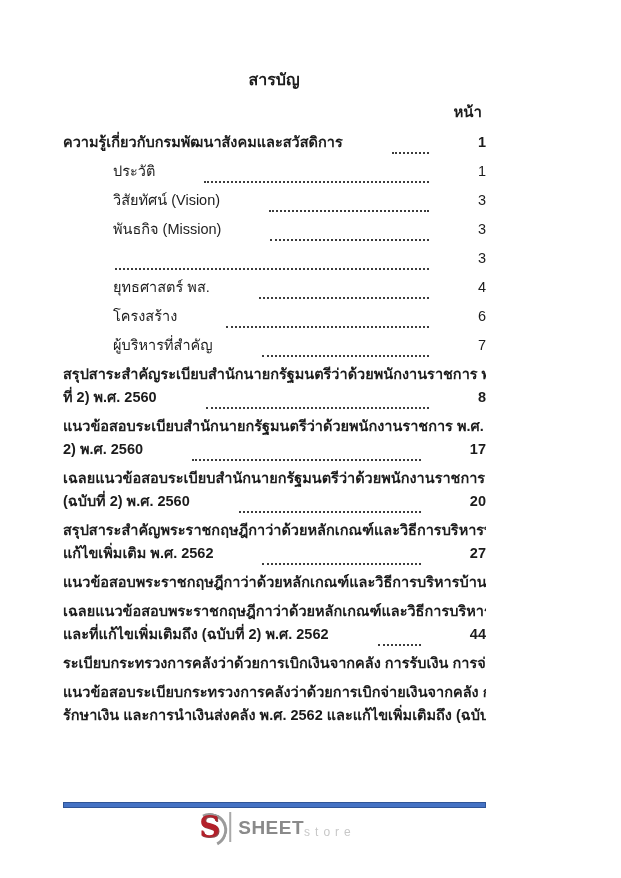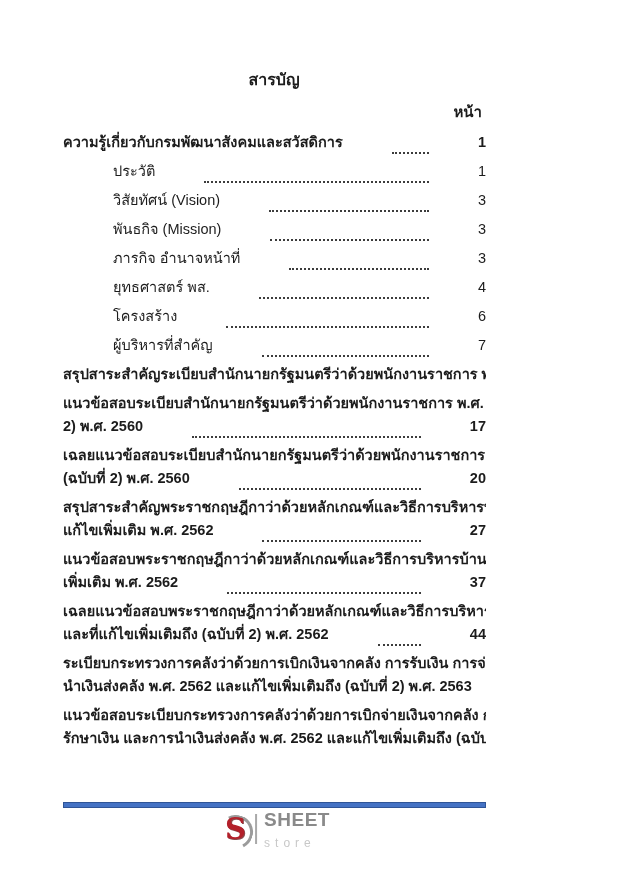--- a/index.html
+++ b/index.html
@@ -93,21 +93,21 @@
     font-weight:bold;
     color:#b3202a;
     text-shadow:1px 1px 0 #8c4a4d;
     line-height:34px;
   }
   .logo-divider{
     width:2px;height:30px;
     background:#a9a9a9;
     margin:0 7px 0 5px;
   }
-  .logo-text{display:flex;flex-direction:column;}
+  .logo-text{display:flex;flex-direction:row;}
   .logo-name{
     font-size:19px;
     font-weight:bold;
     color:#8a8a8a;
     letter-spacing:0.5px;
     line-height:19px;
   }
   .logo-sub{
     font-size:12px;
     color:#c8c8c8;
@@ -149,21 +149,20 @@
       </div>
       <div class="toc-entry indent">
         <div class="toc-line last">
           <span class="toc-text">พันธกิจ (Mission)</span>
           <span class="toc-leader"></span>
           <span class="toc-page">3</span>
         </div>
       </div>
       <div class="toc-entry indent">
         <div class="toc-line last">
-          <span class="toc-text">ภารกิจ อำนาจหน้าที่</span>
           <span class="toc-leader"></span>
           <span class="toc-page">3</span>
         </div>
       </div>
       <div class="toc-entry indent">
         <div class="toc-line last">
           <span class="toc-text">ยุทธศาสตร์ พส.</span>
           <span class="toc-leader"></span>
           <span class="toc-page">4</span>
         </div>
@@ -177,20 +176,25 @@
       </div>
       <div class="toc-entry indent">
         <div class="toc-line last">
           <span class="toc-text">ผู้บริหารที่สำคัญ</span>
           <span class="toc-leader"></span>
           <span class="toc-page">7</span>
         </div>
       </div>
       <div class="toc-entry bold">
         <div class="toc-line"><span class="toc-text">สรุปสาระสำคัญระเบียบสำนักนายกรัฐมนตรีว่าด้วยพนักงานราชการ พ.ศ. 2547 และแก้ไขเพิ่มเติม (ฉบับ</span></div>
+        <div class="toc-line last">
+          <span class="toc-text">ที่ 2) พ.ศ. 2560</span>
+          <span class="toc-leader"></span>
+          <span class="toc-page">8</span>
+        </div>
       </div>
       <div class="toc-entry bold">
         <div class="toc-line"><span class="toc-text">แนวข้อสอบระเบียบสำนักนายกรัฐมนตรีว่าด้วยพนักงานราชการ พ.ศ. 2547 และที่แก้ไขเพิ่มเติม (ฉบับที่</span></div>
         <div class="toc-line last">
           <span class="toc-text">2) พ.ศ. 2560</span>
           <span class="toc-leader"></span>
           <span class="toc-page">17</span>
         </div>
       </div>
       <div class="toc-entry bold">
@@ -204,41 +208,31 @@
       <div class="toc-entry bold">
         <div class="toc-line"><span class="toc-text">สรุปสาระสำคัญพระราชกฤษฎีกาว่าด้วยหลักเกณฑ์และวิธีการบริหารบ้านเมืองที่ดี พ.ศ. 2546 และที่</span></div>
         <div class="toc-line last">
           <span class="toc-text">แก้ไขเพิ่มเติม พ.ศ. 2562</span>
           <span class="toc-leader"></span>
           <span class="toc-page">27</span>
         </div>
       </div>
       <div class="toc-entry bold">
         <div class="toc-line"><span class="toc-text">แนวข้อสอบพระราชกฤษฎีกาว่าด้วยหลักเกณฑ์และวิธีการบริหารบ้านเมืองที่ดี พ.ศ. 2546 และที่แก้ไข</span></div>
-        <div class="toc-line last">
-          <span class="toc-text">เพิ่มเติม พ.ศ. 2562</span>
-          <span class="toc-leader"></span>
-          <span class="toc-page">37</span>
-        </div>
       </div>
       <div class="toc-entry bold">
         <div class="toc-line"><span class="toc-text">เฉลยแนวข้อสอบพระราชกฤษฎีกาว่าด้วยหลักเกณฑ์และวิธีการบริหารกิจการบ้านเมืองที่ดี พ.ศ. 2546</span></div>
         <div class="toc-line last">
           <span class="toc-text">และที่แก้ไขเพิ่มเติมถึง (ฉบับที่ 2) พ.ศ. 2562</span>
           <span class="toc-leader"></span>
           <span class="toc-page">44</span>
         </div>
       </div>
       <div class="toc-entry bold">
         <div class="toc-line"><span class="toc-text">ระเบียบกระทรวงการคลังว่าด้วยการเบิกเงินจากคลัง การรับเงิน การจ่ายเงิน  การเก็บรักษาเงินและการ</span></div>
-        <div class="toc-line last">
-          <span class="toc-text">นำเงินส่งคลัง พ.ศ. 2562 และแก้ไขเพิ่มเติมถึง (ฉบับที่ 2) พ.ศ. 2563</span>
-          <span class="toc-leader"></span>
-          <span class="toc-page">53</span>
-        </div>
       </div>
       <div class="toc-entry bold">
         <div class="toc-line"><span class="toc-text">แนวข้อสอบระเบียบกระทรวงการคลังว่าด้วยการเบิกจ่ายเงินจากคลัง การรับเงิน การจ่ายเงิน  การเก็บ</span></div>
         <div class="toc-line last">
           <span class="toc-text">รักษาเงิน และการนำเงินส่งคลัง พ.ศ. 2562 และแก้ไขเพิ่มเติมถึง (ฉบับที่ 2) พ.ศ. 2563</span>
         </div>
       </div>
     </div>
 
   <div class="footer-rule"></div>

